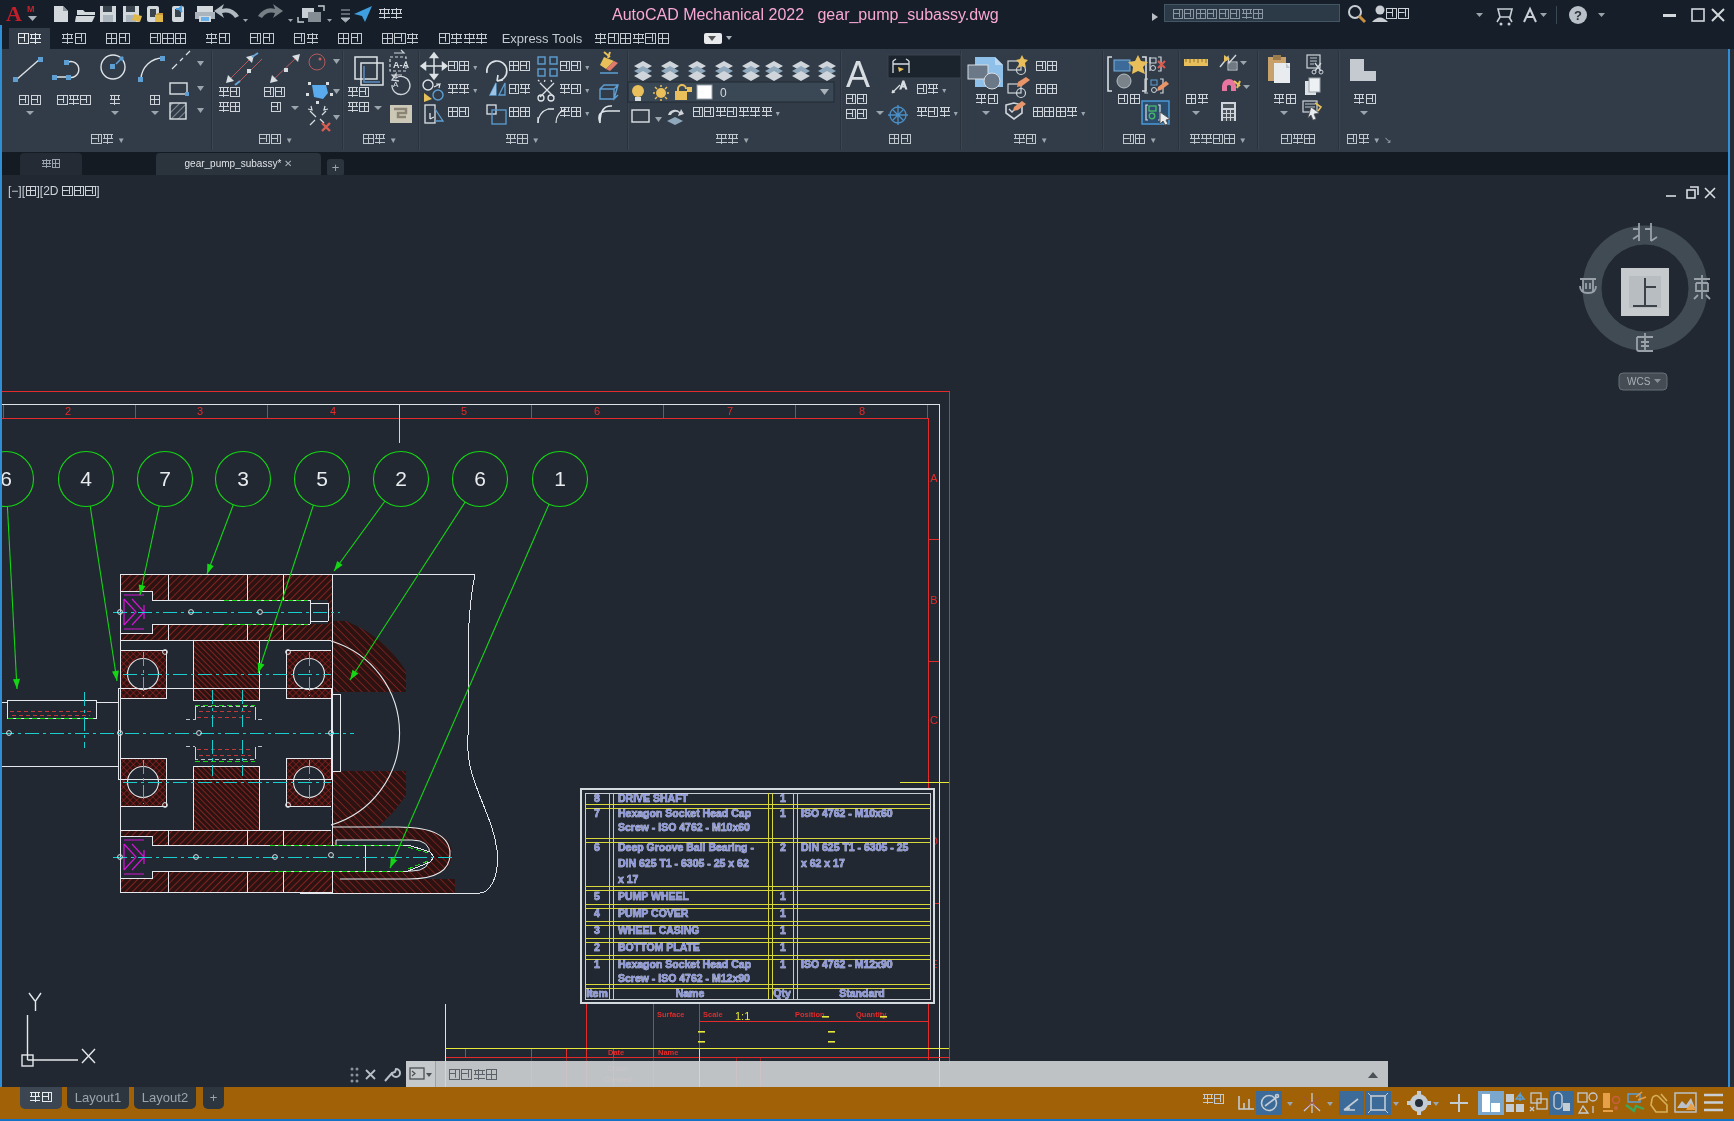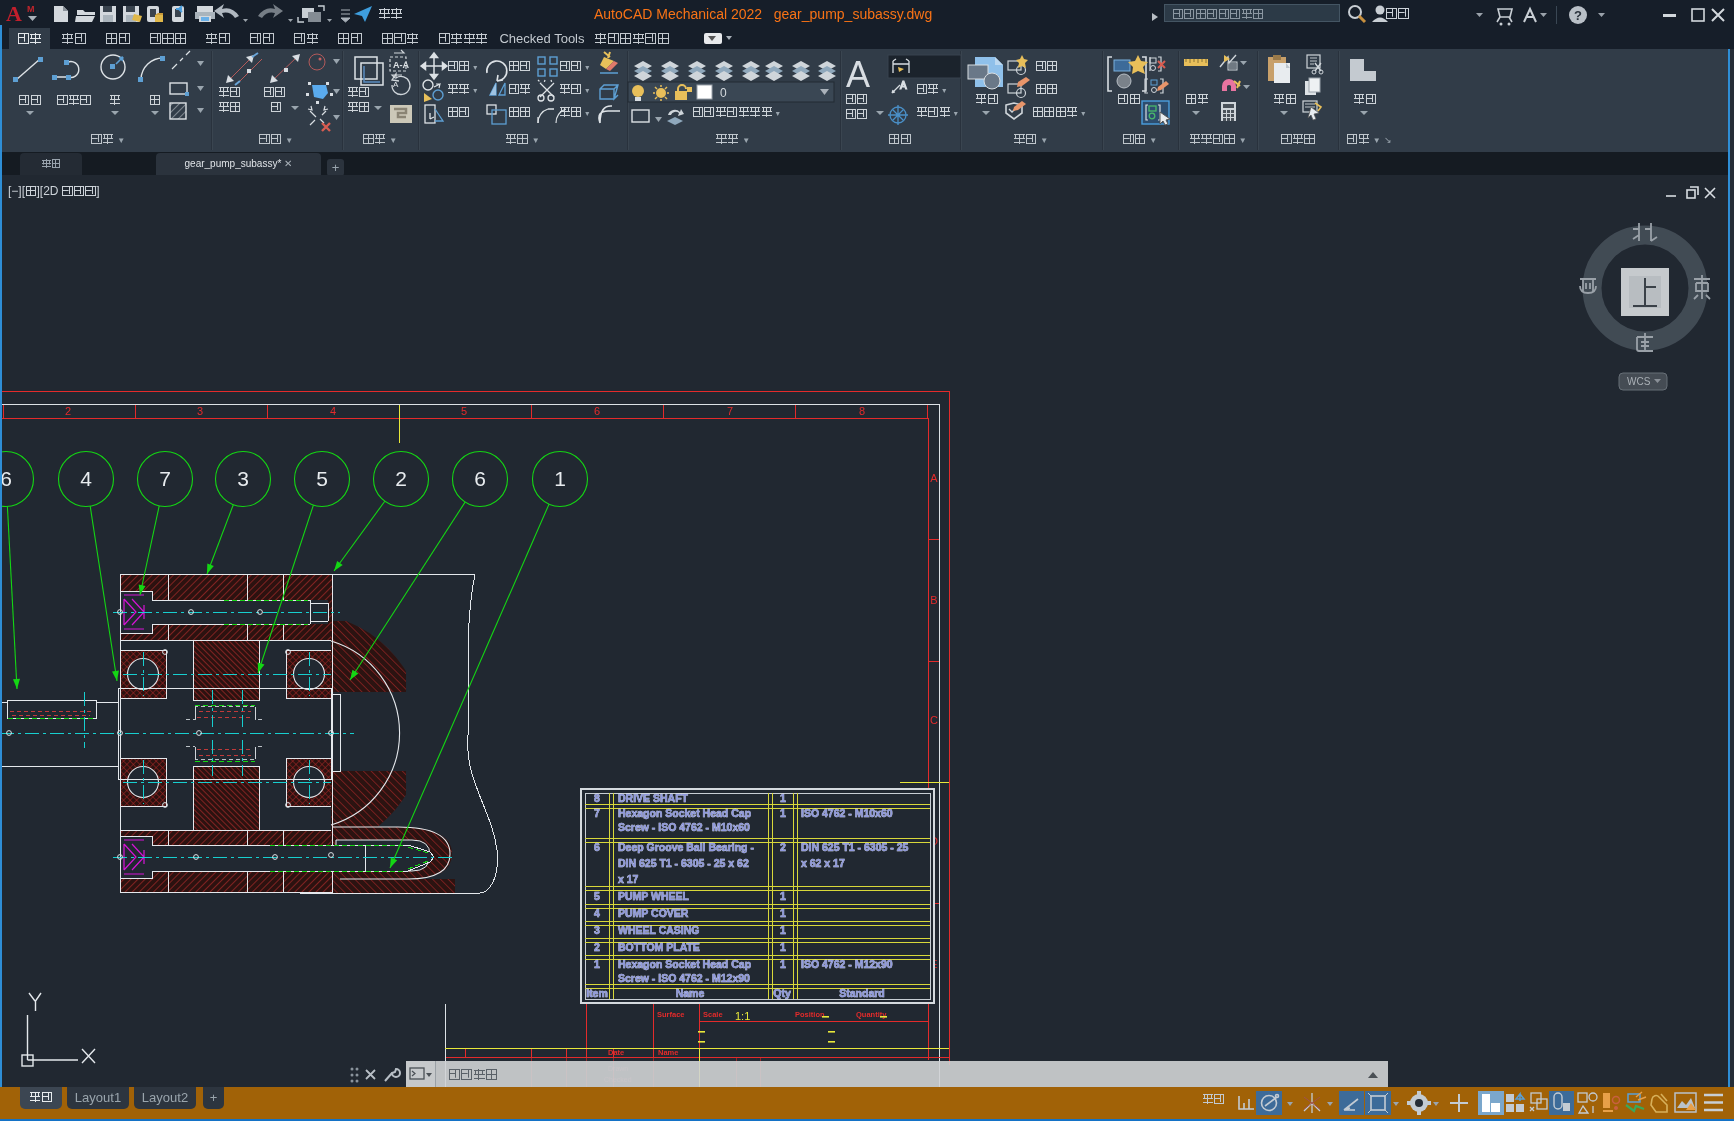--- a/index.html
+++ b/index.html
@@ -90,21 +90,21 @@
 <g>
           <rect x="302" y="8" width="12" height="10" fill="#c8cfd5"></rect>
           <rect x="308" y="12" width="13" height="10" fill="#848c94"></rect>
 <path d="M318 6 h6 v5 M304 22 h-6 v-5" stroke="#c8cfd5" stroke-width="1.4" fill="none"></path>
         </g>
 <path d="M327 19 l5 0 l-2.5 3 z" fill="#9aa2aa"></path>
 <path d="M341 10 h9 M341 14 h9 M341 18 l4.5 4 l4.5 -4 z" fill="#aab2ba" stroke="#aab2ba"></path>
 <path d="M354 14 l18 -8 l-7 16 l-3 -6 z" fill="#3e9ede"></path>
 </svg>
 <div class="abs" style="left:378px;top:6px;font-size:13px;color:#ccd2d8"><i class="c1"></i><i class="c1"></i></div>
-<div class="abs" style="left:594px;top:6px;font-size:14px;color:#f97316">AutoCAD Mechanical 2022&nbsp;&nbsp;&nbsp;gear_pump_subassy.dwg</div>
+<div class="abs" style="left:612px;top:6px;font-size:16px;color:#f9a8d4">AutoCAD Mechanical 2022&nbsp;&nbsp;&nbsp;gear_pump_subassy.dwg</div>
 <div class="abs" style="left:1151px;top:9px;width:6px;height:8px"><svg width="8" height="10">
           <path d="M1 0 l6 4 l-6 4 z" fill="#b8bec4"></path>
         </svg></div>
 <div class="abs" style="left:1164px;top:4px;width:176px;height:18px;background:#2c3a47;border:1px solid #445563"></div>
 <div class="abs" style="left:1172px;top:7px;font-size:12px;font-style:italic;color:#8b97a2"><i class="c2"></i><i class="c2"></i><i class="c0"></i><i class="c2"></i><i class="c2"></i><i class="c2"></i><i class="c1"></i><i class="c0"></i></div>
 <svg class="abs" style="left:1346px;top:4px" width="390" height="22" viewBox="0 0 390 22">
 <circle cx="9" cy="8" r="6" stroke="#c8ced4" stroke-width="2" fill="none"></circle>
         <path d="M13 12 l6 6" stroke="#c8903e" stroke-width="3"></path>
 <circle cx="34" cy="6" r="4.5" fill="#c8ced4"></circle>
         <path d="M26 18 q8 -9 16 0 z" fill="#c8ced4"></path>
@@ -128,21 +128,21 @@
 <div class="rtab act" style="left:9px;width:41px"><i class="c2"></i><i class="c1"></i></div>
 <div class="rtab" style="left:52px;width:44px"><i class="c1"></i><i class="c2"></i></div>
 <div class="rtab" style="left:96px;width:44px"><i class="c0"></i><i class="c2"></i></div>
 <div class="rtab" style="left:140px;width:56px"><i class="c2"></i><i class="c0"></i><i class="c0"></i></div>
 <div class="rtab" style="left:196px;width:44px"><i class="c1"></i><i class="c2"></i></div>
 <div class="rtab" style="left:240px;width:44px"><i class="c2"></i><i class="c2"></i></div>
 <div class="rtab" style="left:284px;width:44px"><i class="c2"></i><i class="c1"></i></div>
 <div class="rtab" style="left:328px;width:44px"><i class="c0"></i><i class="c2"></i></div>
 <div class="rtab" style="left:372px;width:56px"><i class="c0"></i><i class="c2"></i><i class="c1"></i></div>
 <div class="rtab" style="left:428px;width:70px"><i class="c2"></i><i class="c1"></i><i class="c1"></i><i class="c1"></i></div>
-<div class="rtab" style="left:498px;width:88px;font-size:13px">Checked Tools</div>
+<div class="rtab" style="left:498px;width:88px;font-size:13px">Express Tools</div>
 <div class="rtab" style="left:586px;width:92px"><i class="c1"></i><i class="c2"></i><i class="c0"></i><i class="c1"></i><i class="c2"></i><i class="c0"></i></div>
 <div class="abs" style="left:704px;top:5px;width:18px;height:11px;background:#e8eaec;border-radius:2px"></div>
 <div class="abs" style="left:708px;top:8px;width:0;height:0;border-left:4px solid transparent;border-right:4px solid transparent;border-top:5px solid #555"></div>
 <div class="abs" style="left:726px;top:8px;width:0;height:0;border-left:3px solid transparent;border-right:3px solid transparent;border-top:4px solid #aab2ba"></div>
 </div>
 <div id="ribbon">
       <div id="panels">
 <div class="psep" style="left:211px"></div>
 <div class="psep" style="left:342px"></div>
 <div class="psep" style="left:418px"></div>

